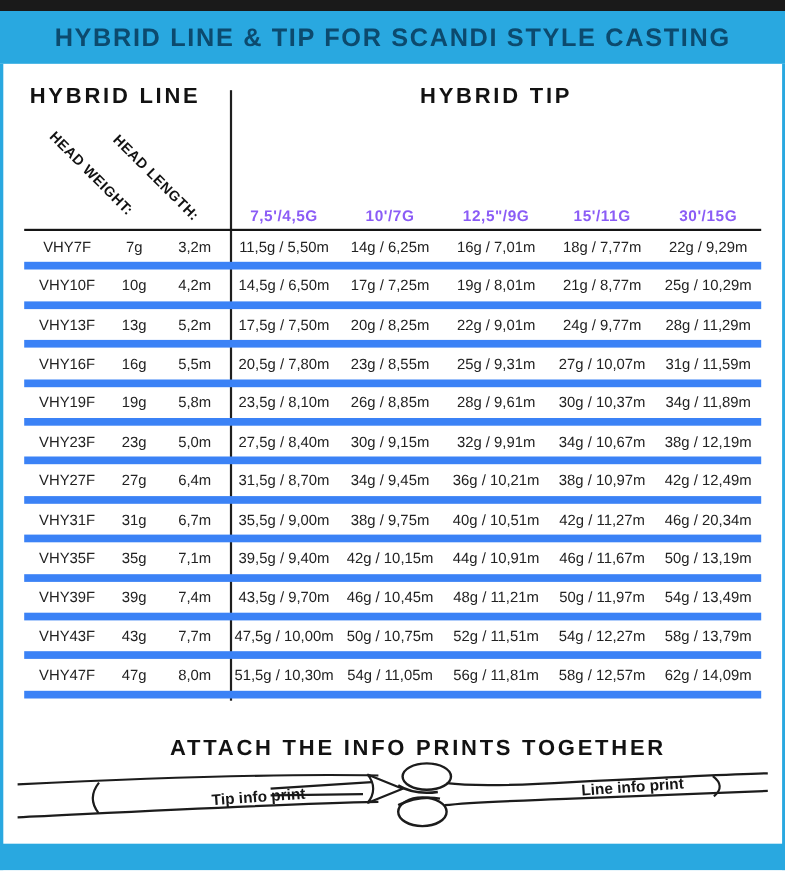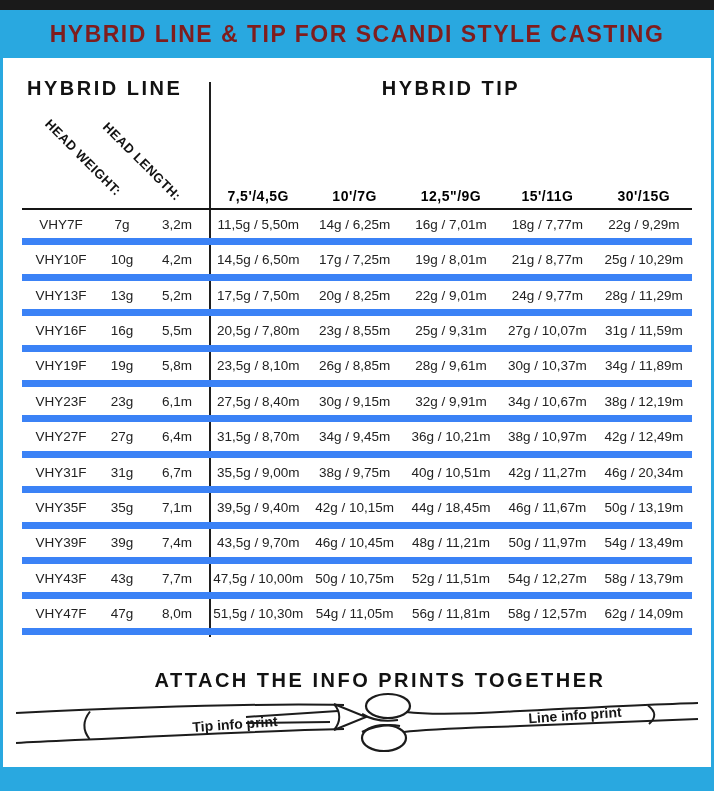--- a/index.html
+++ b/index.html
@@ -6,21 +6,21 @@
   .page{
     position:relative;width:714px;height:800px;background:#ffffff;overflow:hidden;
     font-family:"Liberation Sans", sans-serif;color:#1c1c1c;
   }
   .top-edge{position:absolute;left:0;top:0;width:714px;height:10px;background:#1a1a1a;}
   .banner{
     position:absolute;left:0;top:10px;width:714px;height:48px;background:#29a8e0;
     display:flex;align-items:center;justify-content:center;
   }
   .banner h1{
-    margin:0;color:#7f1d1d;font-size:23px;font-weight:bold;letter-spacing:1.5px;
+    margin:0;color:#0c4a6e;font-size:23px;font-weight:bold;letter-spacing:1.5px;
     white-space:nowrap;font-style:normal;
   }
   .side-border{position:absolute;top:58px;height:733px;width:3px;background:#29a8e0;}
   .side-border.left{left:0;}
   .side-border.right{right:0;}
   .sect-title{
     position:absolute;font-size:20px;font-weight:bold;letter-spacing:2.5px;color:#121212;
     white-space:nowrap;
   }
   .sect-title.line{left:27px;top:77px;}
@@ -33,21 +33,21 @@
   .diag.weight{right:602px;top:182px;}
   .diag.length{right:542px;top:187px;}
   .tbl{position:absolute;left:22px;top:184px;width:670px;}
   .t-row{
     display:grid;grid-template-columns:78px 44px 66px repeat(5,1fr);
     align-items:center;box-sizing:border-box;
   }
   .t-row.header{height:26px;border-bottom:2px solid #151515;}
   .t-row.data{height:35.42px;border-bottom:7px solid #3b82f6;}
   .t-cell{text-align:center;font-size:13.5px;color:#222222;white-space:nowrap;}
-  .t-cell.hdr{font-size:14px;font-weight:bold;color:#000000;letter-spacing:0.5px;}
+  .t-cell.hdr{font-size:14px;font-weight:bold;color:#8b5cf6;letter-spacing:0.5px;}
   .footer-heading{
     position:absolute;left:0;top:669px;width:714px;text-align:center;
     font-size:20px;font-weight:bold;letter-spacing:2.5px;color:#121212;white-space:nowrap;padding-left:23px;
   }
   .knot-band{position:absolute;left:0;top:692px;width:714px;height:72px;}
   .print-label{
     position:absolute;font-size:14px;font-weight:bold;color:#161616;text-align:center;
     white-space:nowrap;transform:rotate(-4deg);
   }
   .print-label.tip{left:160px;top:716px;width:150px;}
@@ -133,21 +133,21 @@
           <div class="t-cell">5,8m</div>
           <div class="t-cell">23,5g / 8,10m</div>
           <div class="t-cell">26g / 8,85m</div>
           <div class="t-cell">28g / 9,61m</div>
           <div class="t-cell">30g / 10,37m</div>
           <div class="t-cell">34g / 11,89m</div>
         </div>
         <div class="t-row data">
           <div class="t-cell">VHY23F</div>
           <div class="t-cell">23g</div>
-          <div class="t-cell">6,1m</div>
+          <div class="t-cell">5,0m</div>
           <div class="t-cell">27,5g / 8,40m</div>
           <div class="t-cell">30g / 9,15m</div>
           <div class="t-cell">32g / 9,91m</div>
           <div class="t-cell">34g / 10,67m</div>
           <div class="t-cell">38g / 12,19m</div>
         </div>
         <div class="t-row data">
           <div class="t-cell">VHY27F</div>
           <div class="t-cell">27g</div>
           <div class="t-cell">6,4m</div>
@@ -166,21 +166,21 @@
           <div class="t-cell">40g / 10,51m</div>
           <div class="t-cell">42g / 11,27m</div>
           <div class="t-cell">46g / 20,34m</div>
         </div>
         <div class="t-row data">
           <div class="t-cell">VHY35F</div>
           <div class="t-cell">35g</div>
           <div class="t-cell">7,1m</div>
           <div class="t-cell">39,5g / 9,40m</div>
           <div class="t-cell">42g / 10,15m</div>
-          <div class="t-cell">44g / 18,45m</div>
+          <div class="t-cell">44g / 10,91m</div>
           <div class="t-cell">46g / 11,67m</div>
           <div class="t-cell">50g / 13,19m</div>
         </div>
         <div class="t-row data">
           <div class="t-cell">VHY39F</div>
           <div class="t-cell">39g</div>
           <div class="t-cell">7,4m</div>
           <div class="t-cell">43,5g / 9,70m</div>
           <div class="t-cell">46g / 10,45m</div>
           <div class="t-cell">48g / 11,21m</div>

